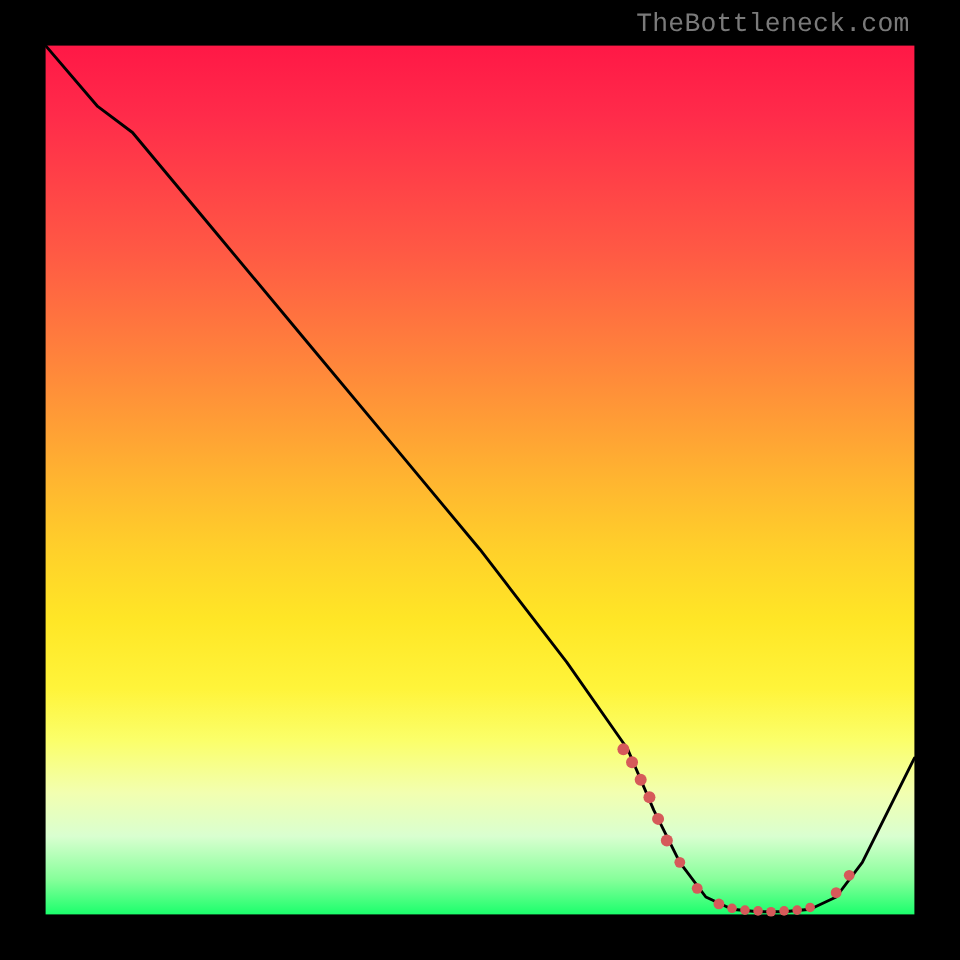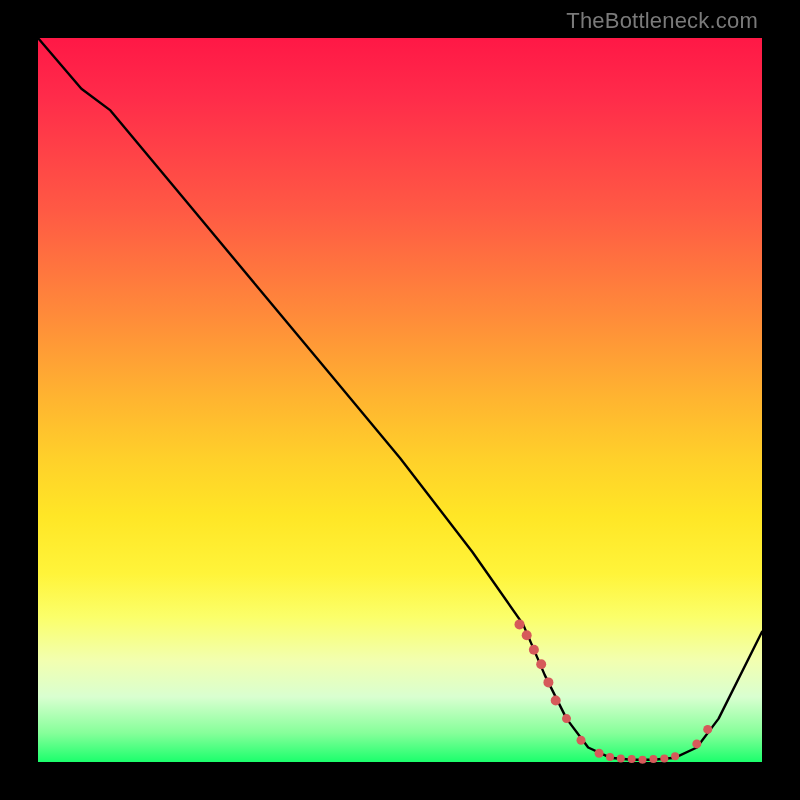--- a/index.html
+++ b/index.html
@@ -42,20 +42,21 @@
     );
   }
   .watermark {
     position: absolute;
     top: 8px;
     right: 42px;
     color: #7a7a7a;
     font-size: 22px;
     letter-spacing: 0.2px;
     user-select: none;
+    font-family: Liberation Mono, monospace;
   }
   svg.curve {
     position: absolute;
     left: 0;
     top: 0;
     width: 724px;
     height: 724px;
     overflow: visible;
   }
   .curve path {

